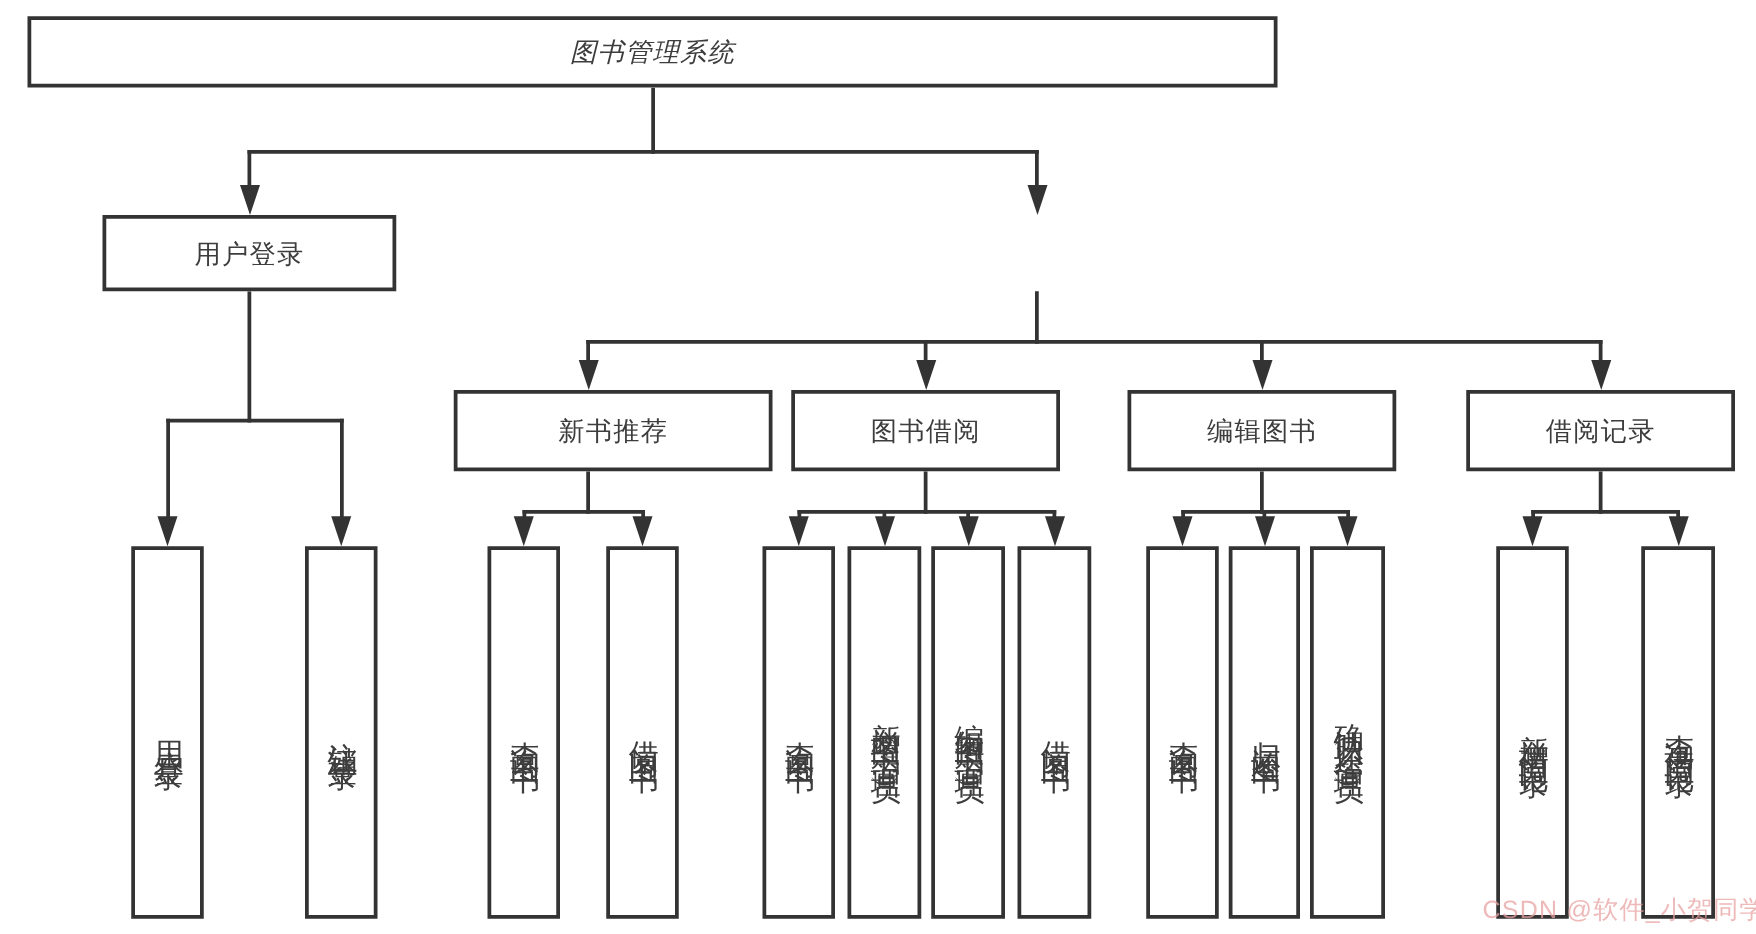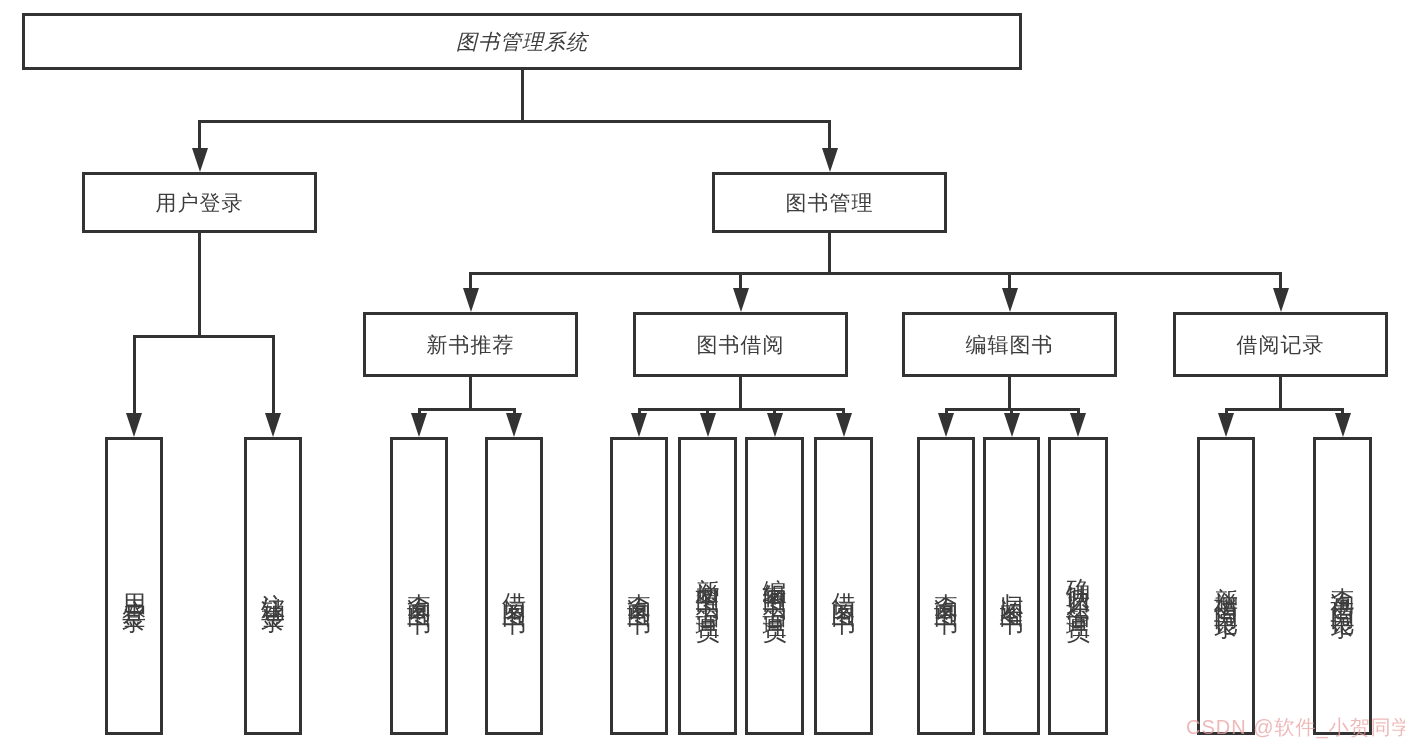--- a/index.html
+++ b/index.html
@@ -66,24 +66,21 @@
 <body>
 
 <div id="canvas">
   <div class="watermark" style="left: 1186px; top: 714px; color: rgb(233, 162, 162);">CSDN @软件_小贺同学</div>
 <div class="node h-text" style="left: 22px; top: 13px; width: 1000px; height: 57px; font-style: italic;">
       <span class="label">图书管理系统</span>
     </div>
     <div class="node h-text" style="left: 82px; top: 172px; width: 235px; height: 61px;">
       <span class="label">用户登录</span>
     </div>
-    <div class="node h-text" style="left: 712px; top: 172px; width: 235px; height: 61px;">
-      <span class="label">图书管理</span>
-    </div>
-    <div class="node h-text" style="left: 363px; top: 312px; width: 215px; height: 65px;">
+    <div class="node h-text" style="left: 363px; top: 312px; width: 255px; height: 65px;">
       <span class="label">新书推荐</span>
     </div>
     <div class="node h-text" style="left: 633px; top: 312px; width: 215px; height: 65px;">
       <span class="label">图书借阅</span>
     </div>
     <div class="node h-text" style="left: 902px; top: 312px; width: 215px; height: 65px;">
       <span class="label">编辑图书</span>
     </div>
     <div class="node h-text" style="left: 1173px; top: 312px; width: 215px; height: 65px;">
       <span class="label">借阅记录</span>

